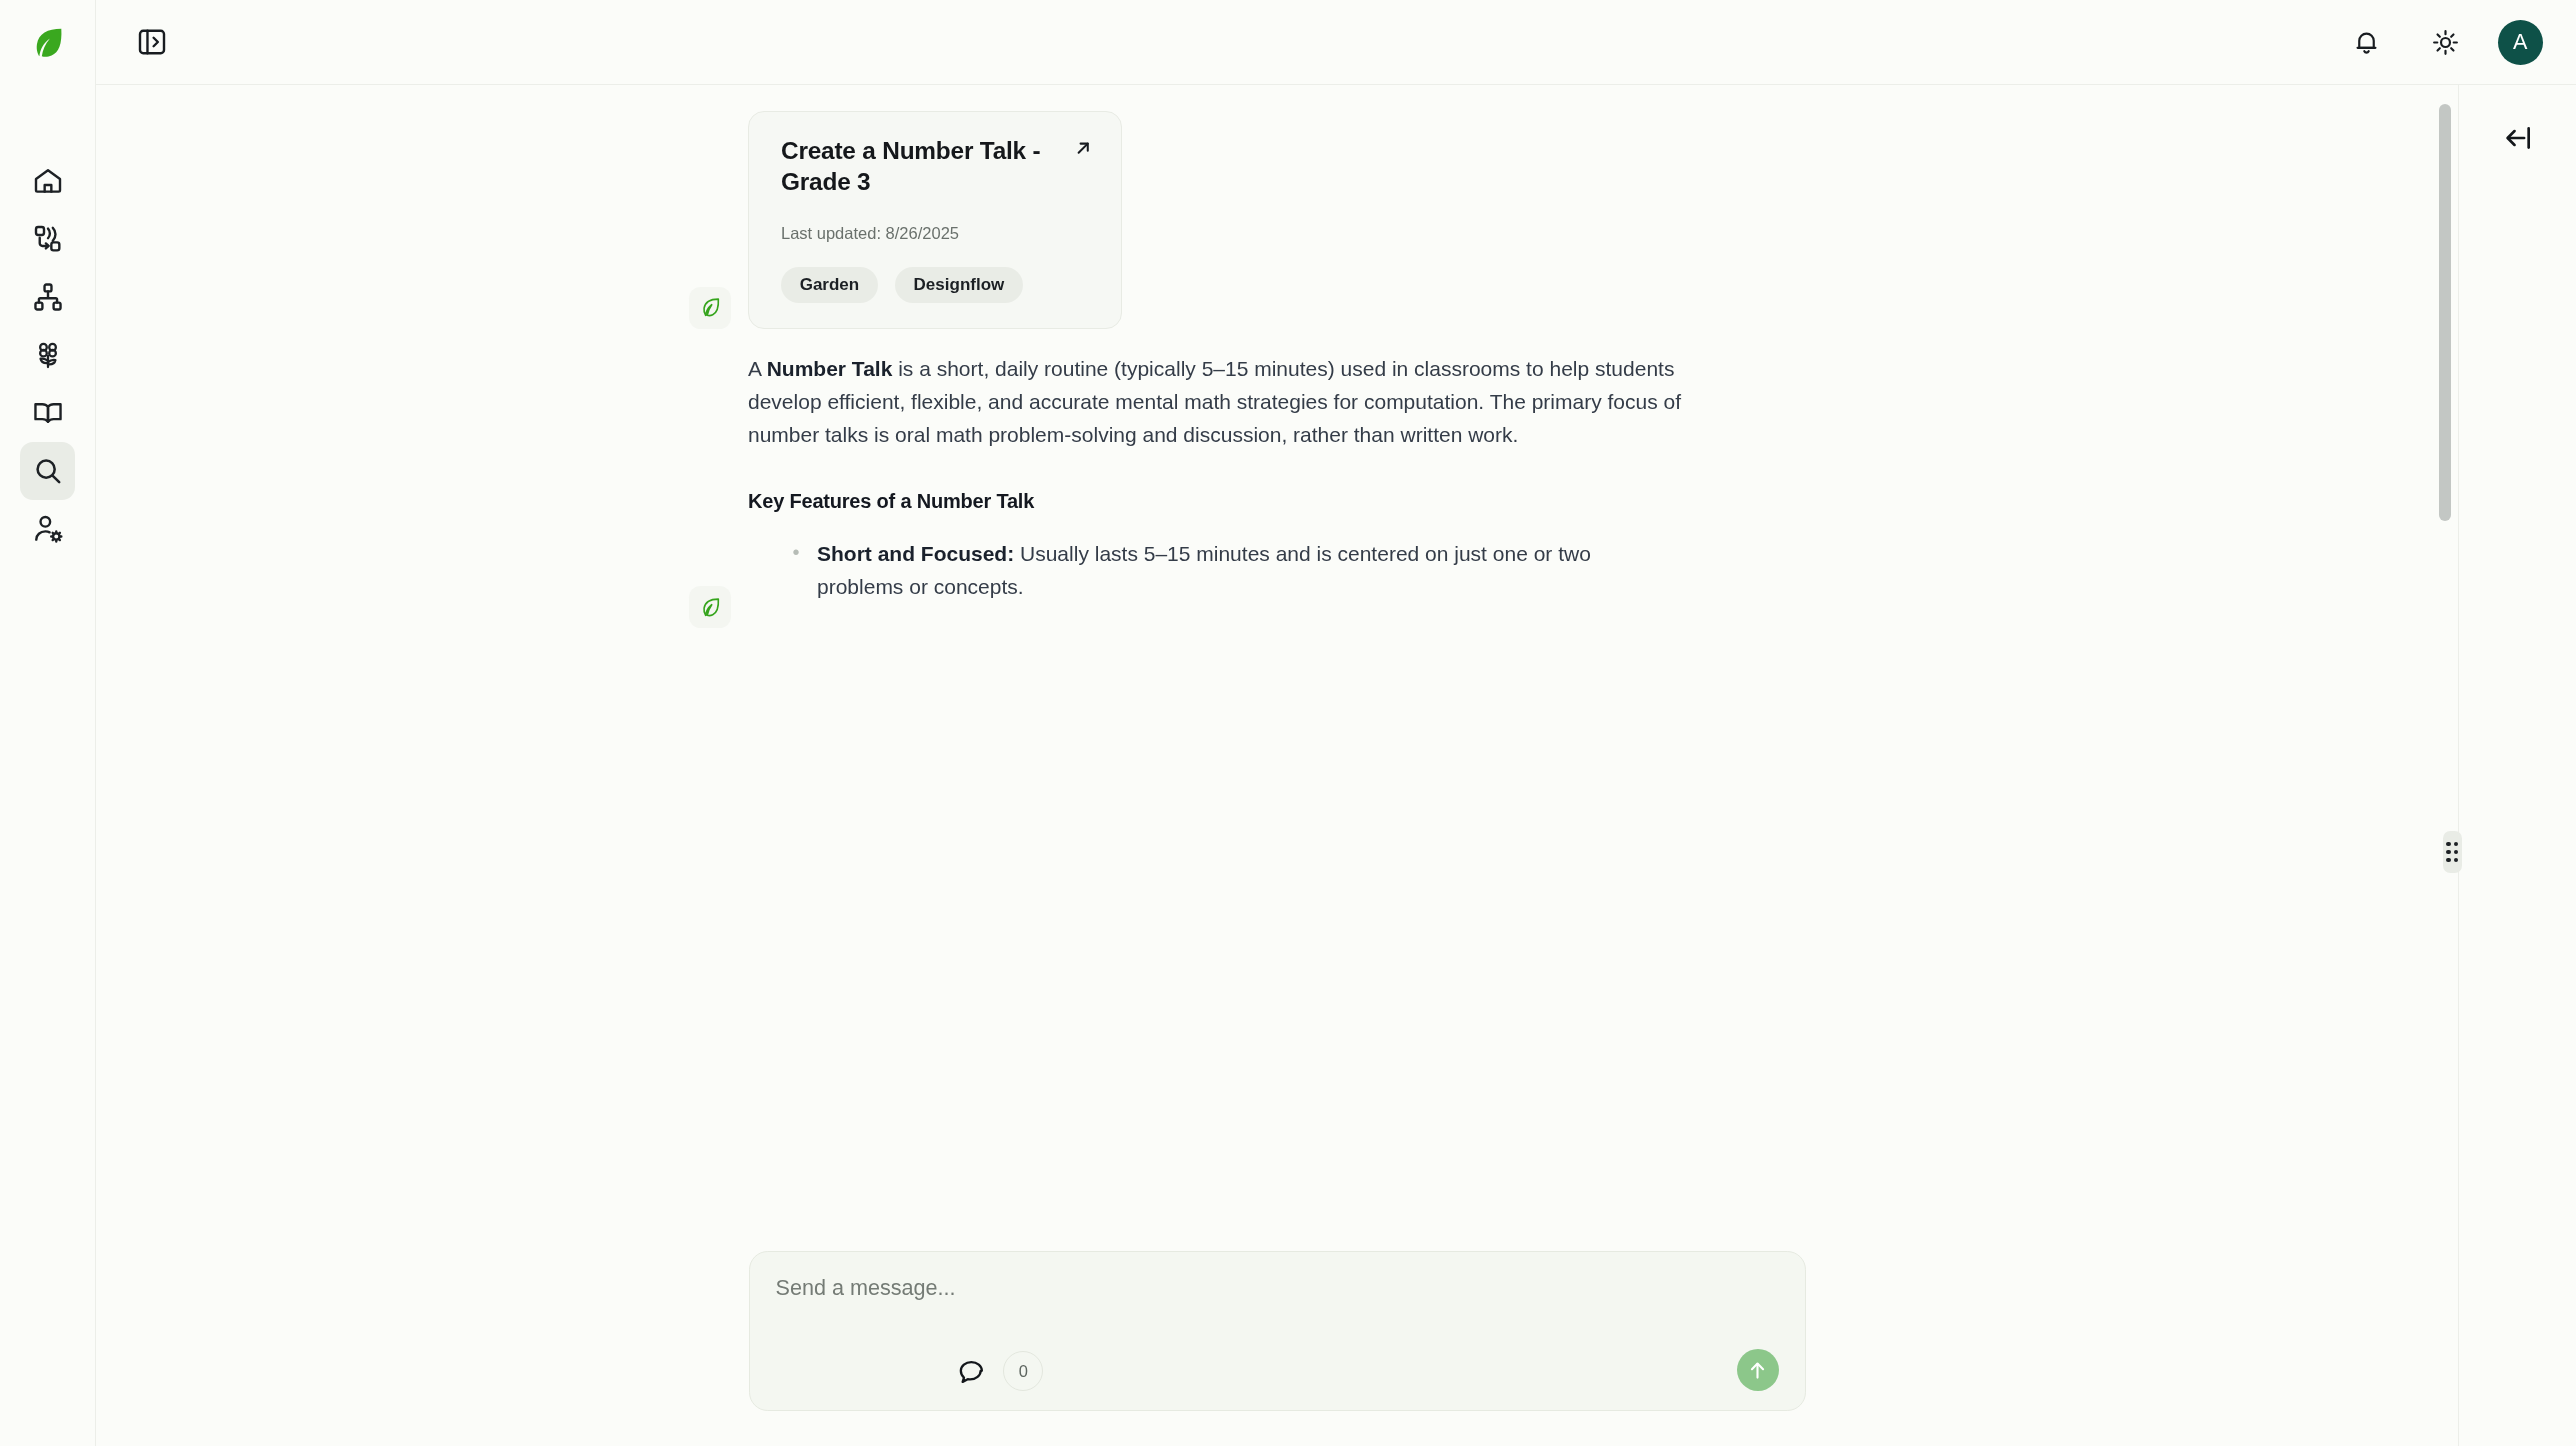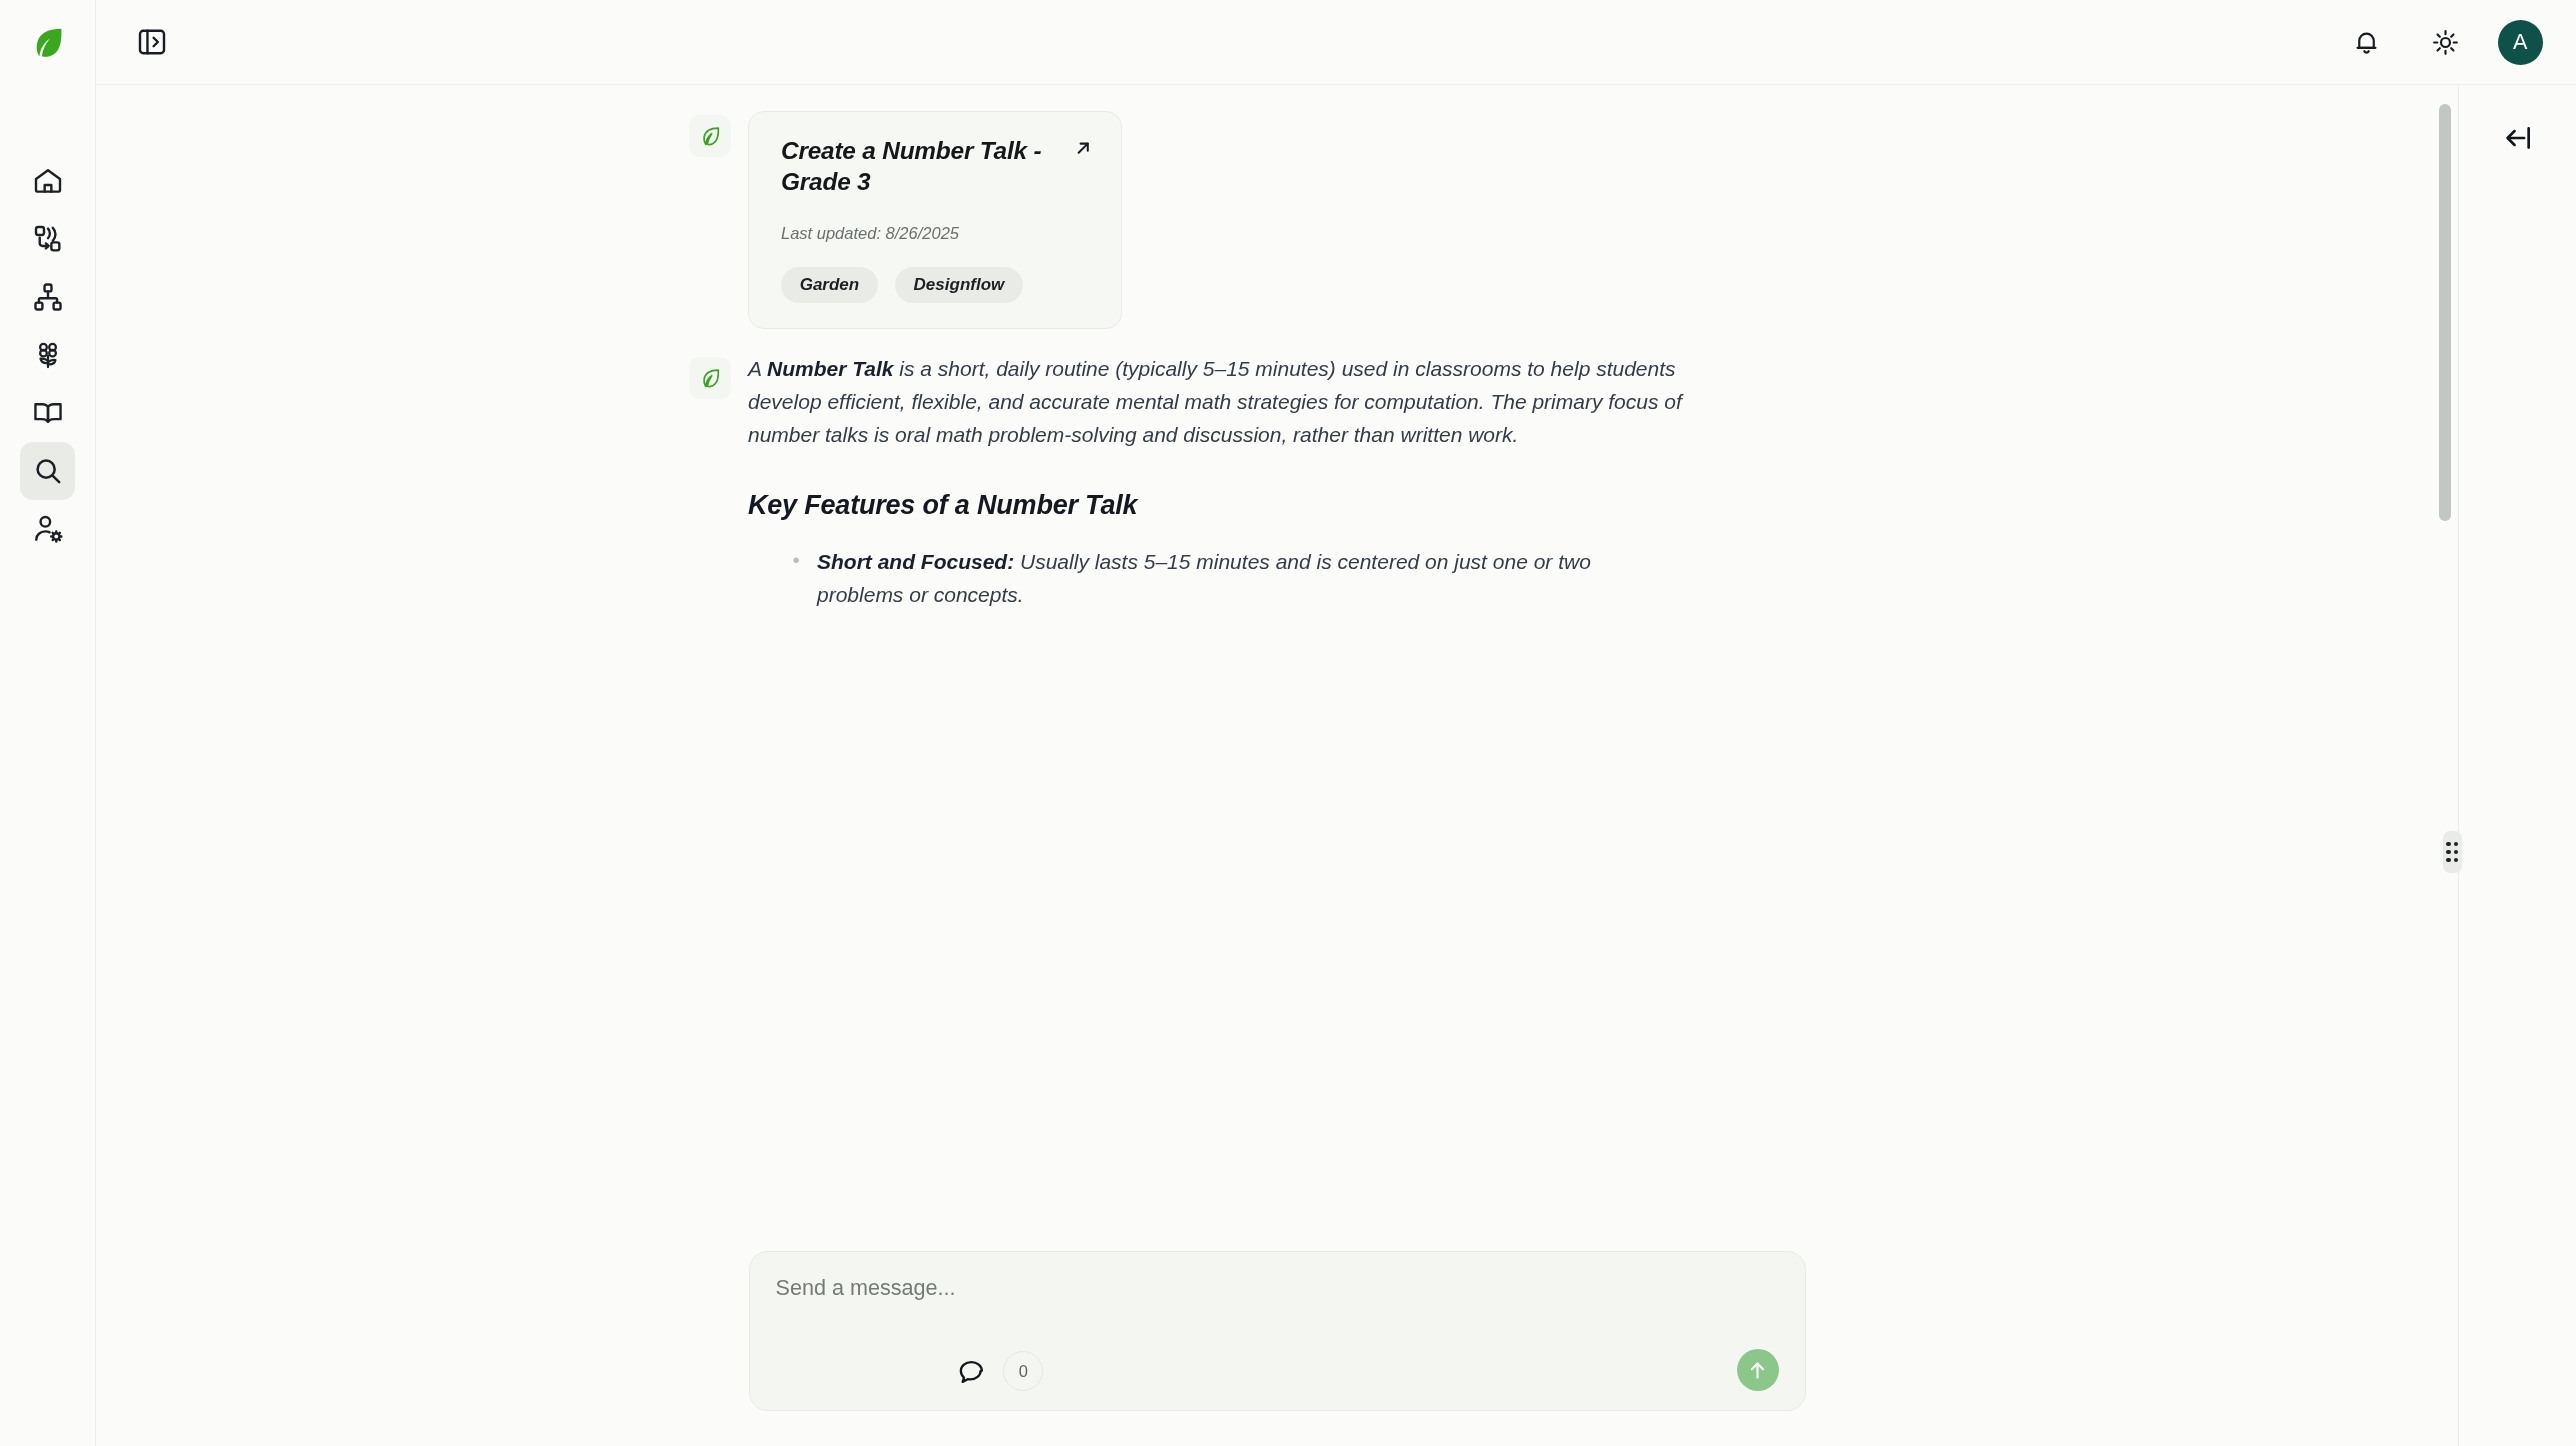--- a/index.html
+++ b/index.html
@@ -79,21 +79,21 @@
     padding: 0;
   }
   .thread {
     width: 1176px;
     margin: 0 auto;
     padding: 26px 0 0 0;
     position: relative;
   }
 
   
-  .msg-row { display: flex; align-items: flex-start; gap: 17px; font-style: italic; }
+  .msg-row { display: flex; align-items: flex-end; gap: 17px; }
   .bot-badge {
     width: 42px; height: 42px; flex: none;
     border-radius: 11.5px; background: #f4f6f1;
     display: flex; align-items: center; justify-content: center;
     margin-top: 4.3px;
   }
   .bot-badge svg { width: 24.4px; height: 24.4px; }
 
   
   .res-card {
@@ -141,21 +141,21 @@
   .bubble-row { display: flex; justify-content: flex-end; margin: 42px 0 43px 0; }
   .user-bubble {
     background: #e9ece6; color: #2b323c;
     border-radius: 16px;
     padding: 17px 24.4px;
     font-size: 21px; line-height: 1.3;
     max-width: 719px;
   }
 
   h2.sec-title {
-    font-size: 27px; font-weight: 700; color: #141820;
+    font-size: 20px; font-weight: 700; color: #141820;
     letter-spacing: -0.2px;
     margin: 39px 0 24.4px 0;
   }
   ul.feat { list-style: none; padding-left: 69px; margin-top: 25px; }
   ul.feat li {
     position: relative;
     font-size: 21px; line-height: 1.56; color: #343c48;
     margin-bottom: 24.4px;
   }
   ul.feat li::before {

